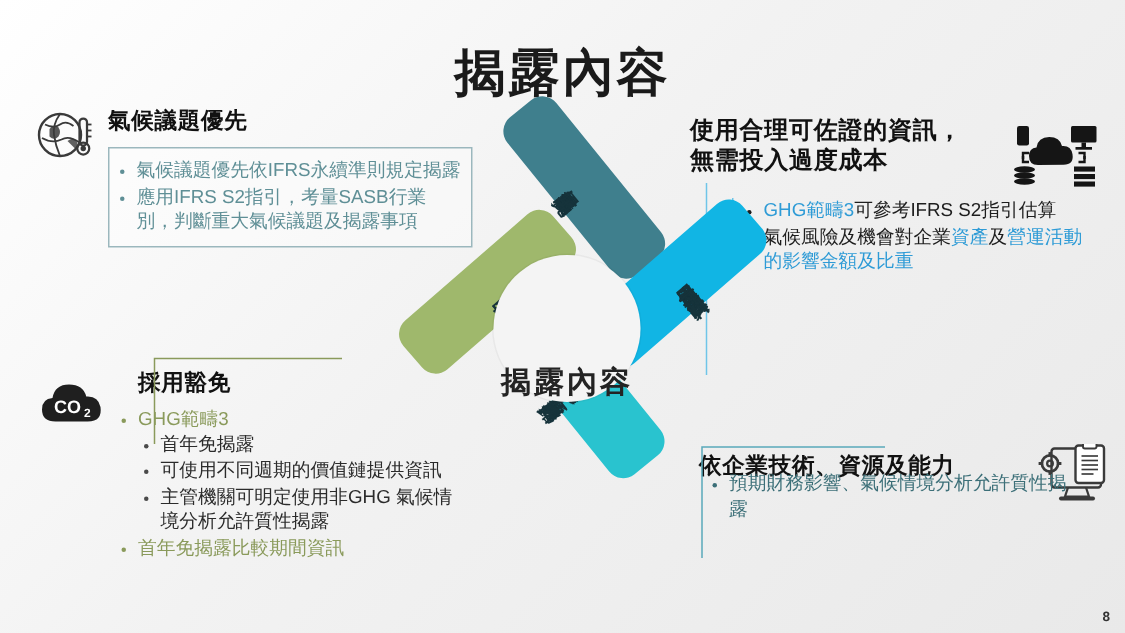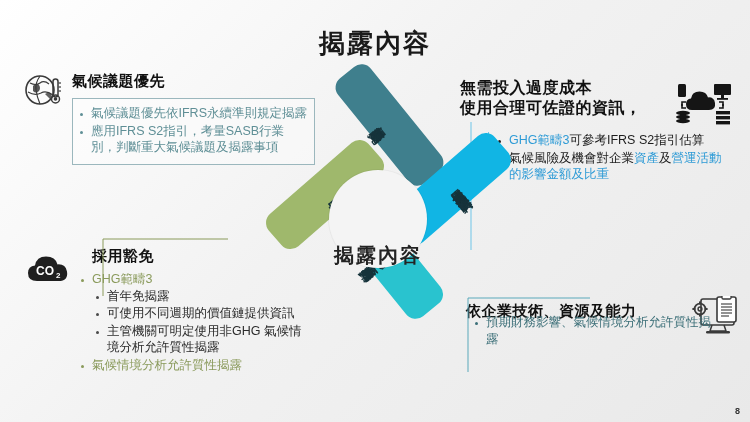--- a/index.html
+++ b/index.html
@@ -13,21 +13,21 @@
     position:relative;
     width:750px;height:422px;
     background:linear-gradient(135deg,#ffffff 0%,#f2f2f2 45%,#e9e9e9 100%);
     overflow:hidden;
   }
 
   
   #title{
     position:absolute;left:0;top:26px;width:750px;
     text-align:center;
-    font-size:26px;font-weight:bold;color:#1a1a1a;
+    font-size:34px;font-weight:bold;color:#1a1a1a;
     letter-spacing:2px;
   }
 
   
   .q-head{
     font-size:15px;font-weight:bold;color:#111;
     letter-spacing:0.5px;line-height:1.25;
   }
   .q-head.big{font-size:16px;}
 
@@ -244,22 +244,22 @@
         <rect x="46" y="36" width="14" height="3.4" fill="#151515"></rect>
         <rect x="46" y="41" width="14" height="3.4" fill="#151515"></rect>
         <path d="M16 22 h-4 v4" fill="none" stroke="#151515" stroke-width="1.6"></path>
         <path d="M16 28 h-4 v-4" fill="none" stroke="#151515" stroke-width="1.6"></path>
         <path d="M49 22 h4 v4" fill="none" stroke="#151515" stroke-width="1.6"></path>
         <path d="M49 28 h4 v-4" fill="none" stroke="#151515" stroke-width="1.6"></path>
       </svg>
     </div>
 
     <div class="q-head big">
+      <div>使用合理可佐證的資訊，</div>
       <div>無需投入過度成本</div>
-      <div>使用合理可佐證的資訊，</div>
     </div>
 
     <div class="blist">
       <ul class="bullets">
         <li>
           <span class="hl-blue">GHG範疇3</span><span>可參考IFRS S2指引估算</span>
         </li>
         <li>
           <span>氣候風險及機會對企業</span><span class="hl-blue">資產</span><span>及</span><span class="hl-blue">營運活動的影響金額及比重</span>
         </li>
@@ -282,21 +282,21 @@
     <div class="blist">
       <ul class="bullets">
         <li>
           <span>GHG範疇3</span>
           <ul class="sub">
             <li class="sub-dark">首年免揭露</li>
             <li class="sub-dark">可使用不同週期的價值鏈提供資訊</li>
             <li class="sub-dark">主管機關可明定使用非GHG 氣候情境分析允許質性揭露</li>
           </ul>
         </li>
-        <li>氣候情境分析允許質性揭露</li>
+        <li>首年免揭露比較期間資訊</li>
       </ul>
     </div>
   </div>
 
   <svg class="rule" style="left:99px;top:238px;background:none;" width="130" height="60">
     <path d="M129 1 L4 1 L4 58" fill="none" stroke="#8a9a5b" stroke-width="1"></path>
   </svg>
 
   <svg class="rule" style="left:470px;top:122px;background:none;" width="10" height="130">
     <path d="M1 0 L1 128" fill="none" stroke="#6fc5e8" stroke-width="1"></path>

